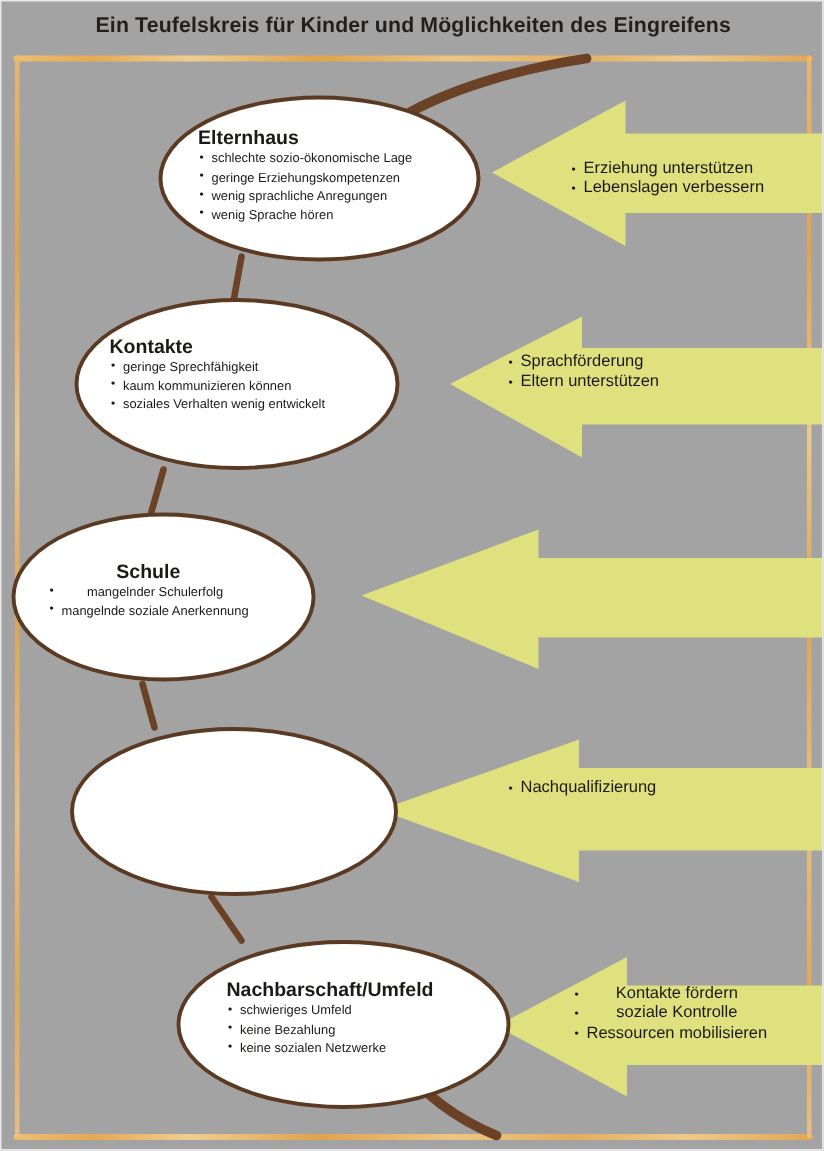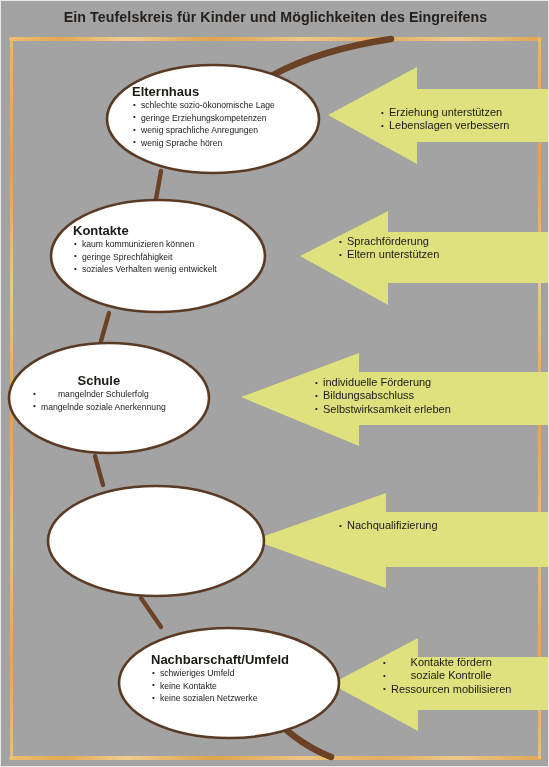--- a/index.html
+++ b/index.html
@@ -172,65 +172,58 @@
       <li>schlechte sozio-ökonomische Lage</li>
       <li>geringe Erziehungskompetenzen</li>
       <li>wenig sprachliche Anregungen</li>
       <li>wenig Sprache hören</li>
     </ul>
   </div>
 
   <div class="node-text" style="left:72px; top:224px; width:150px;">
     <div class="node-title">Kontakte</div>
     <ul>
+      <li>geringe Sprechfähigkeit</li>
       <li>kaum kommunizieren können</li>
-      <li>geringe Sprechfähigkeit</li>
       <li class="wrap">soziales Verhalten wenig entwickelt</li>
     </ul>
   </div>
 
   <div class="node-text" style="left:31px; top:374px;text-align:center;">
     <div class="node-title">Schule</div>
     <ul>
       <li>mangelnder Schulerfolg</li>
       <li>mangelnde soziale Anerkennung</li>
     </ul>
   </div>
 
 
   <div class="node-text" style="left:150px; top:653px;">
     <div class="node-title">Nachbarschaft/Umfeld</div>
     <ul>
       <li>schwieriges Umfeld</li>
-      <li>keine Kontakte</li>
+      <li>keine Bezahlung</li>
       <li>keine sozialen Netzwerke</li>
     </ul>
   </div>
 
   <div class="arrow-text" style="left:379px; top:105px;">
     <ul>
       <li>Erziehung unterstützen</li>
       <li>Lebenslagen verbessern</li>
     </ul>
   </div>
 
   <div class="arrow-text" style="left:337px; top:234px;">
     <ul>
       <li>Sprachförderung</li>
       <li>Eltern unterstützen</li>
     </ul>
   </div>
 
-  <div class="arrow-text" style="left:313px; top:375px;">
-    <ul>
-      <li>individuelle Förderung</li>
-      <li>Bildungsabschluss</li>
-      <li>Selbstwirksamkeit erleben</li>
-    </ul>
-  </div>
 
   <div class="arrow-text" style="left:337px; top:518px;">
     <ul>
       <li>Nachqualifizierung</li>
     </ul>
   </div>
 
   <div class="arrow-text" style="left:381px; top:655px;text-align:center;">
     <ul>
       <li>Kontakte fördern</li>

